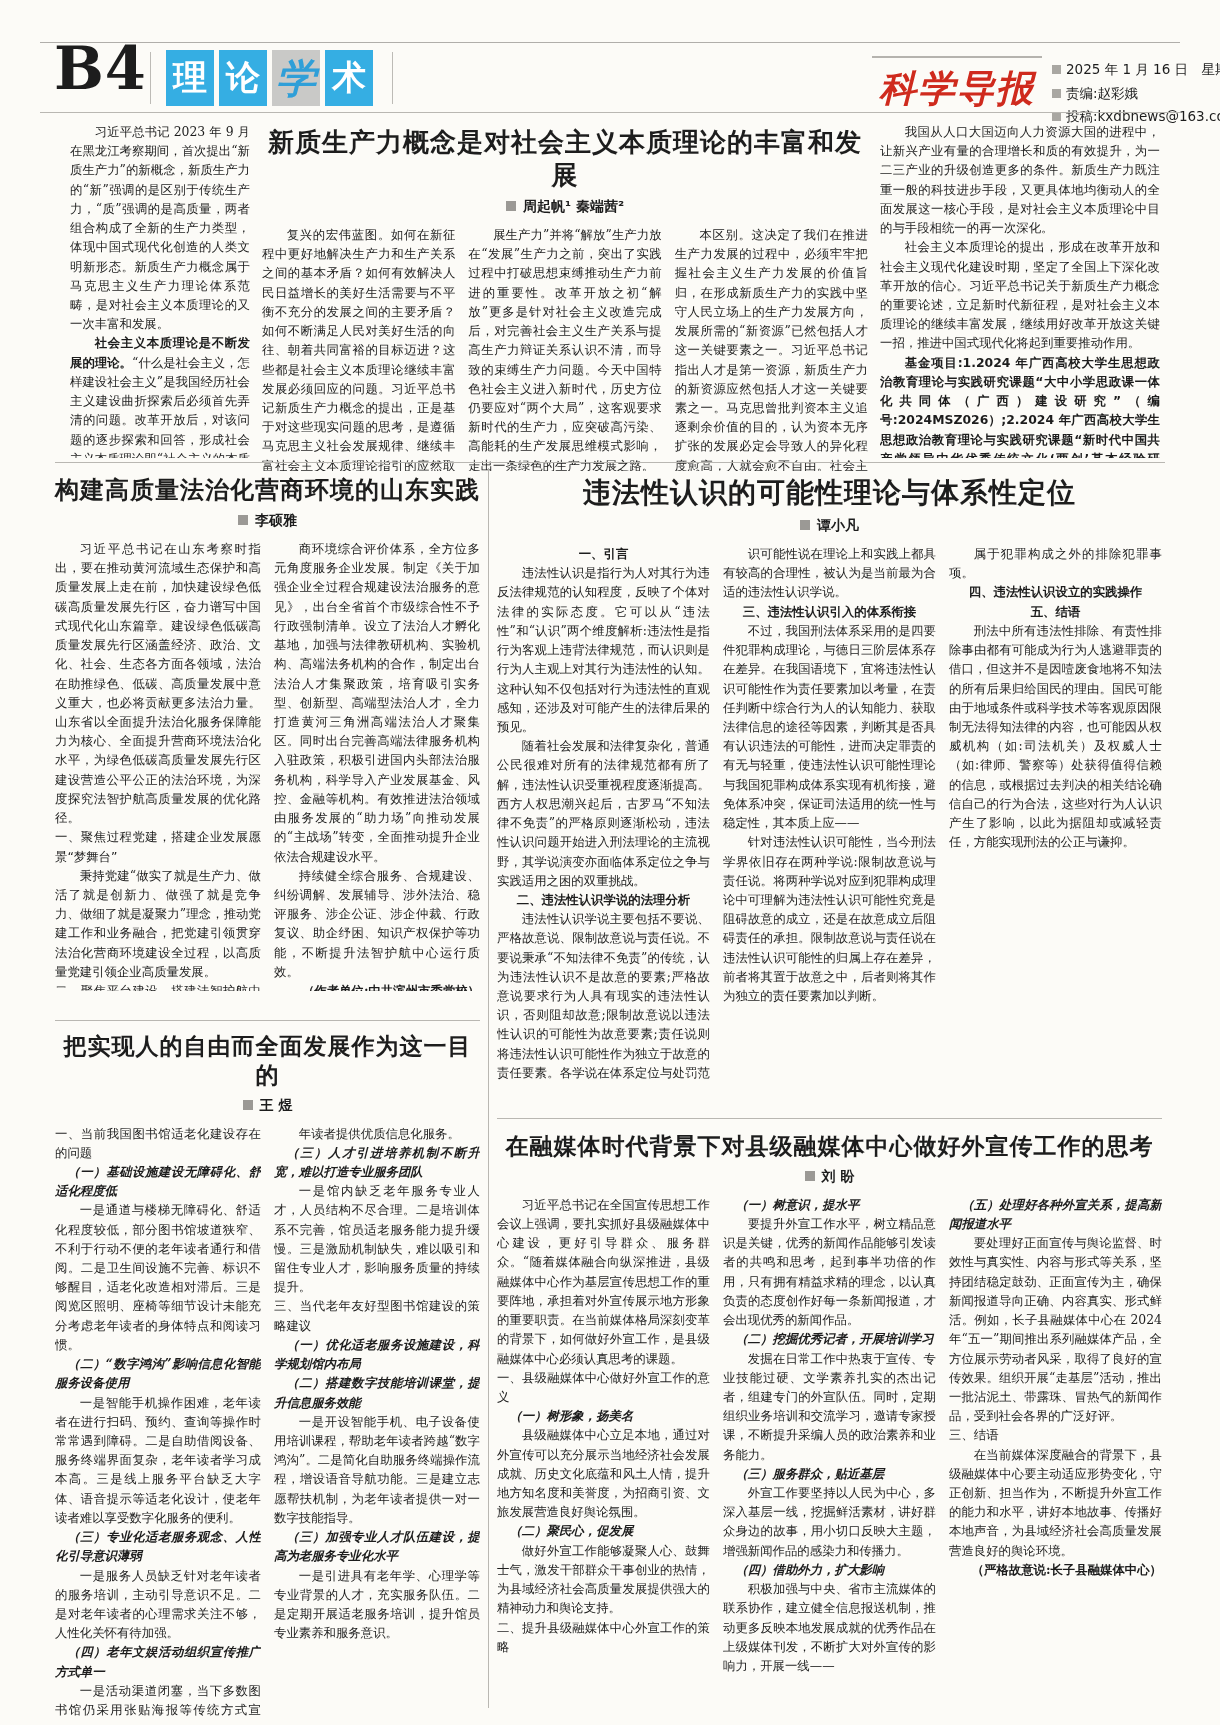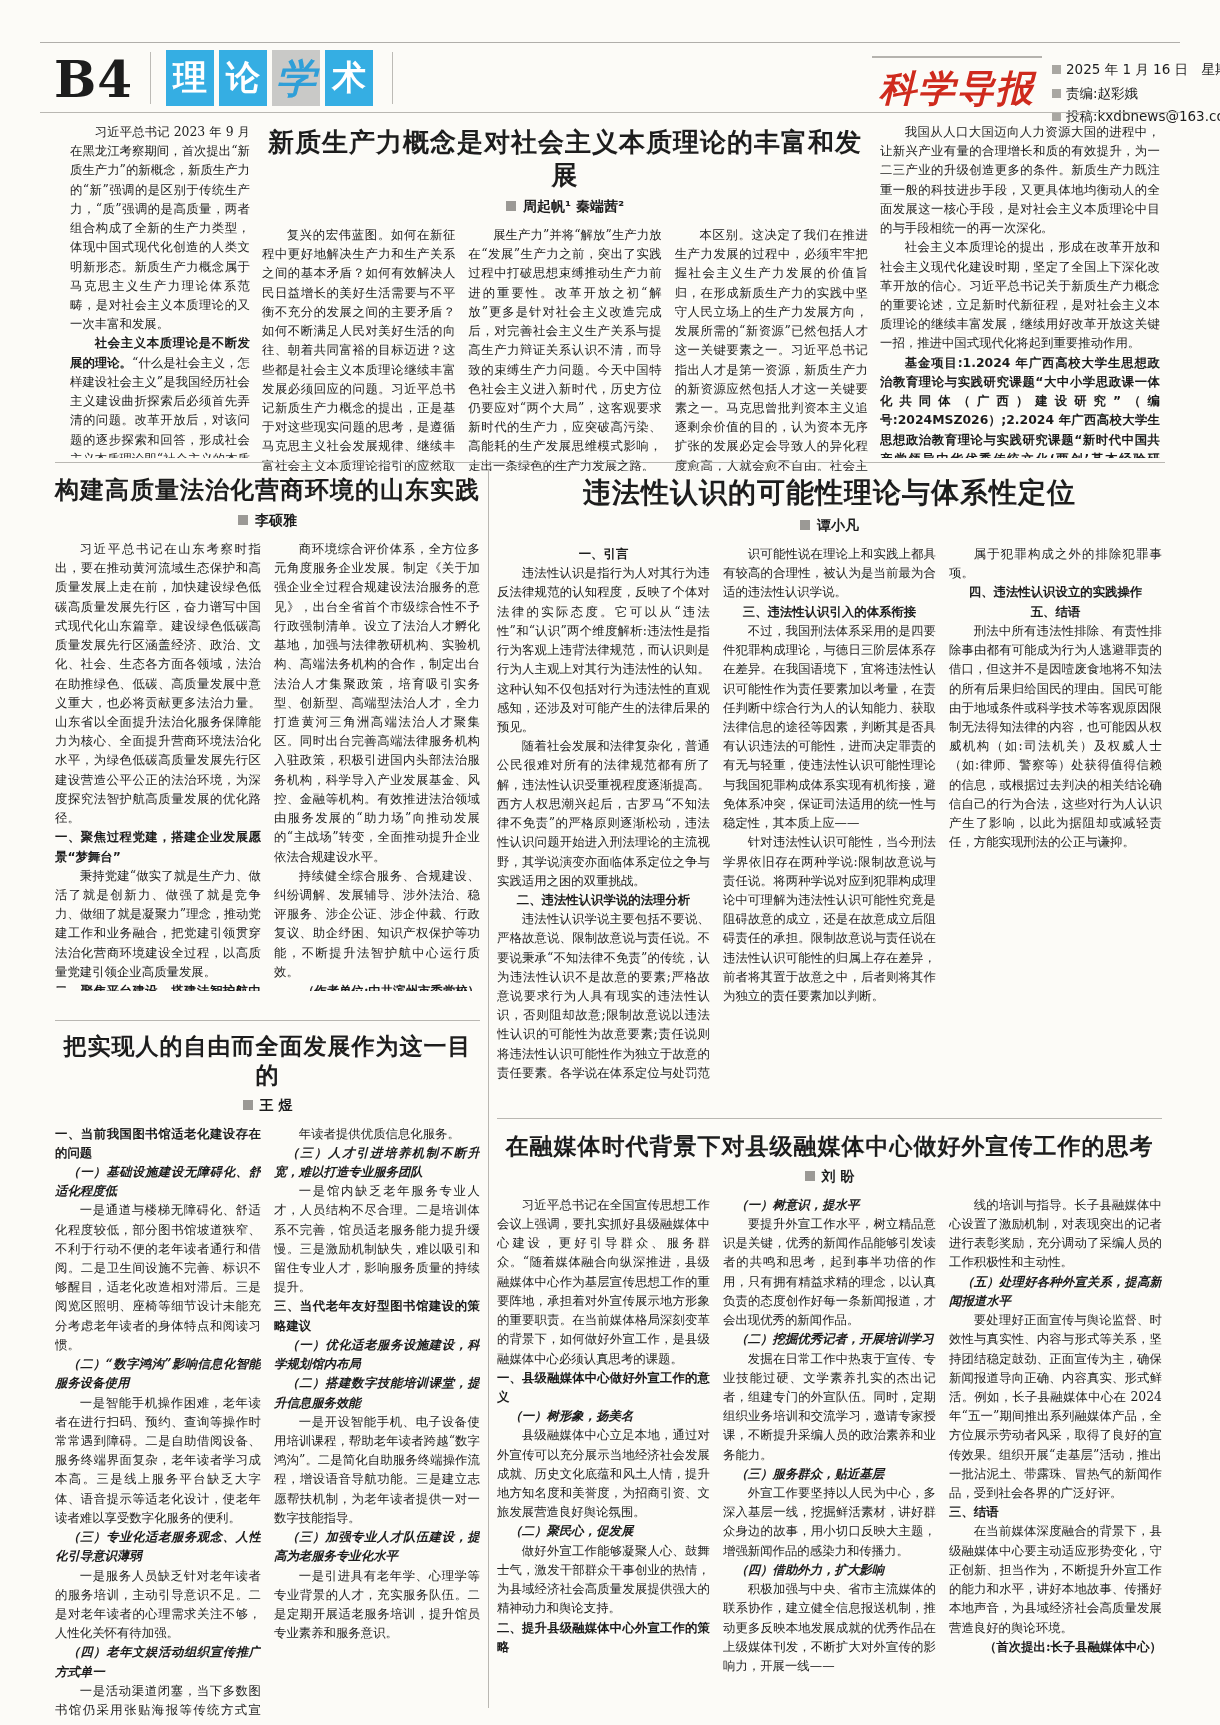--- a/index.html
+++ b/index.html
@@ -2,21 +2,21 @@
 <html><head>
 <meta charset="utf-8">
 <style>
   html,body{margin:0;padding:0;background:#e8e6e0;}
   .page{position:relative;width:1220px;height:1725px;margin:0 auto;background:#fcfbf7;
         font-family:"DejaVu Serif","Liberation Serif",serif;color:#1d1d1d;overflow:hidden;}
   .rule{position:absolute;background:#b9b7b2;}
   
   .hdr{position:absolute;left:40px;top:30px;width:1140px;height:78px;}
   .hdr-topline{position:absolute;left:0;top:12px;width:1140px;height:1px;background:#b0aeaa;}
-  .pageno{position:absolute;left:14px;top:20px;font-family:"DejaVu Serif",serif;font-weight:bold;font-size:50px;letter-spacing:1px;}
+  .pageno{position:absolute;left:14px;top:4px;font-family:"DejaVu Serif",serif;font-weight:bold;font-size:59px;letter-spacing:1px;}
   .hdr-vdiv{position:absolute;left:110px;top:22px;width:1px;height:52px;background:#bdbbb6;}
   .logo{position:absolute;left:126px;top:20px;display:flex;gap:5px;}
   .tile{width:48px;height:56px;display:flex;align-items:center;justify-content:center;
         font-family:"DejaVu Sans","Liberation Sans",sans-serif;font-weight:bold;font-size:34px;color:#fff;}
   .tile.blue{background:#35aee3;}
   .tile.grey{background:#c9c9c7;color:#2f9fd8;font-style:italic;font-size:40px;font-family:"DejaVu Serif",serif;}
   .logo-vdiv{position:absolute;left:352px;top:22px;width:1px;height:52px;background:#bdbbb6;}
   .masthead{position:absolute;left:832px;top:26px;width:170px;text-align:center;}
   .masthead .mline{height:2px;background:#b5b3ae;margin-bottom:6px;}
   .masthead .mtext{color:#cf2a1d;font-family:"DejaVu Serif",serif;font-style:italic;font-weight:bold;font-size:37px;letter-spacing:2px;white-space:nowrap;}
@@ -28,21 +28,21 @@
   .art-title{font-family:"DejaVu Sans","Liberation Sans",sans-serif;font-weight:bold;text-align:center;
              letter-spacing:1px;line-height:1.25;margin:0;}
   .byline{text-align:center;font-weight:bold;font-size:14px;margin:7px 0 9px 0;
           font-family:"DejaVu Sans","Liberation Sans",sans-serif;}
   .byline .sq{display:inline-block;width:10px;height:10px;background:#9b9995;margin-right:7px;}
   .cols{display:flex;gap:13px;}
   .col{flex:1;overflow:hidden;text-align:justify;font-size:12.4px;line-height:1.55;}
   .col p{margin:0;}
   .t-p{text-indent:2em;}
   .lead{font-family:"DejaVu Sans","Liberation Sans",sans-serif;}
-  .t-h{font-family:"DejaVu Sans","Liberation Sans",sans-serif;font-weight:bold;margin:2px 0;}
+  .t-h{font-family:"DejaVu Sans","Liberation Sans",sans-serif;font-weight:normal;margin:2px 0;}
   .t-hc{font-family:"DejaVu Sans","Liberation Sans",sans-serif;font-weight:bold;text-align:center;margin:2px 0;}
   .t-hi{font-weight:bold;font-style:italic;text-indent:1em;margin:2px 0;}
   .t-fund{text-indent:2em;font-family:"DejaVu Sans","Liberation Sans",sans-serif;font-weight:bold;}
   .t-author{text-align:right;font-weight:bold;}
 </style>
 </head>
 <body>
 
 <div class="page">
 
@@ -196,23 +196,22 @@
           <p class="t-hi">（一）树意识，提水平</p>
           <p class="t-p">要提升外宣工作水平，树立精品意识是关键，优秀的新闻作品能够引发读者的共鸣和思考，起到事半功倍的作用，只有拥有精益求精的理念，以认真负责的态度创作好每一条新闻报道，才会出现优秀的新闻作品。</p>
           <p class="t-hi">（二）挖掘优秀记者，开展培训学习</p>
           <p class="t-p">发掘在日常工作中热衷于宣传、专业技能过硬、文学素养扎实的杰出记者，组建专门的外宣队伍。同时，定期组织业务培训和交流学习，邀请专家授课，不断提升采编人员的政治素养和业务能力。</p>
           <p class="t-hi">（三）服务群众，贴近基层</p>
           <p class="t-p">外宣工作要坚持以人民为中心，多深入基层一线，挖掘鲜活素材，讲好群众身边的故事，用小切口反映大主题，增强新闻作品的感染力和传播力。</p>
           <p class="t-hi">（四）借助外力，扩大影响</p>
           <p class="t-p">积极加强与中央、省市主流媒体的联系协作，建立健全信息报送机制，推动更多反映本地发展成就的优秀作品在上级媒体刊发，不断扩大对外宣传的影响力，开展一线——</p>
         </div>
       <div class="col">
-          <p class="t-p">线的培训与指导。长子县融媒体中心设置了激励机制，对表现突出的记者进行表彰奖励，充分调动了采编人员的工作积极性和主动性。</p>
           <p class="t-hi">（五）处理好各种外宣关系，提高新闻报道水平</p>
           <p class="t-p">要处理好正面宣传与舆论监督、时效性与真实性、内容与形式等关系，坚持团结稳定鼓劲、正面宣传为主，确保新闻报道导向正确、内容真实、形式鲜活。例如，长子县融媒体中心在 2024 年“五一”期间推出系列融媒体产品，全方位展示劳动者风采，取得了良好的宣传效果。组织开展“走基层”活动，推出一批沾泥土、带露珠、冒热气的新闻作品，受到社会各界的广泛好评。</p>
           <p class="t-h">三、结语</p>
           <p class="t-p">在当前媒体深度融合的背景下，县级融媒体中心要主动适应形势变化，守正创新、担当作为，不断提升外宣工作的能力和水平，讲好本地故事、传播好本地声音，为县域经济社会高质量发展营造良好的舆论环境。</p>
-          <p class="t-author">（首次提出:长子县融媒体中心）</p>
+          <p class="t-author">（严格故意说:长子县融媒体中心）</p>
         </div>
     </div>
   </div>
 
 </div>
 
 </body></html>

